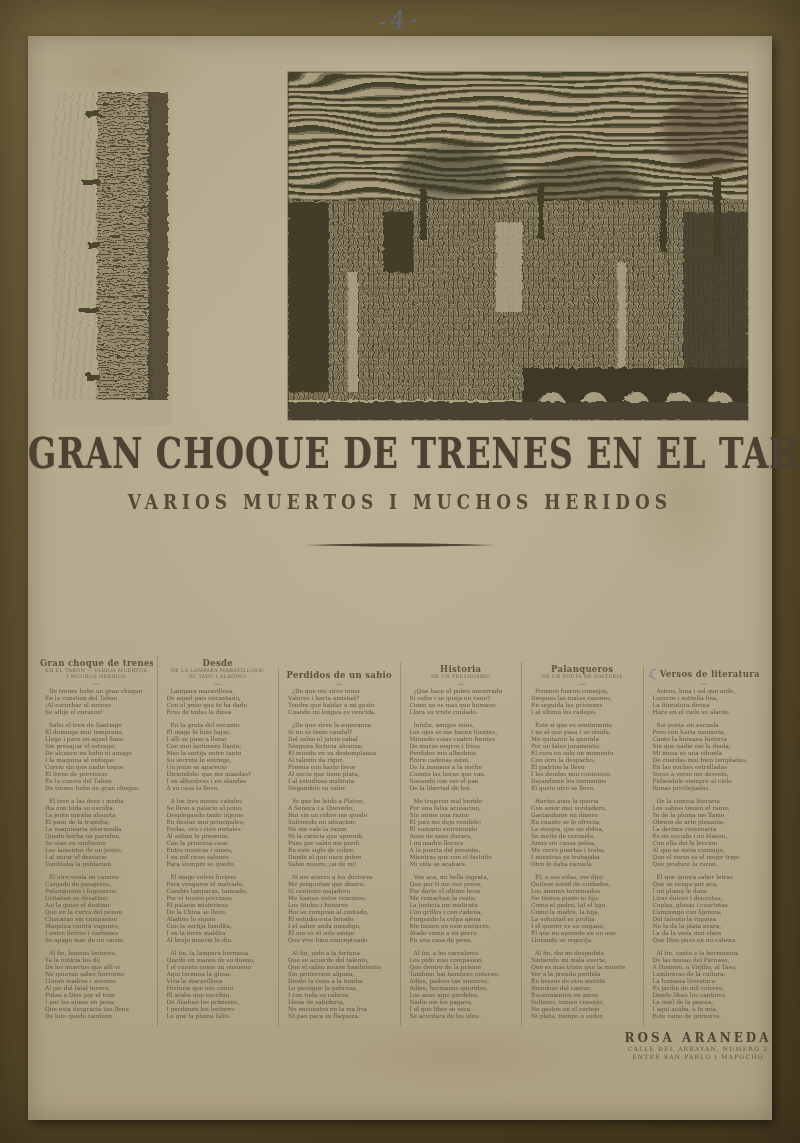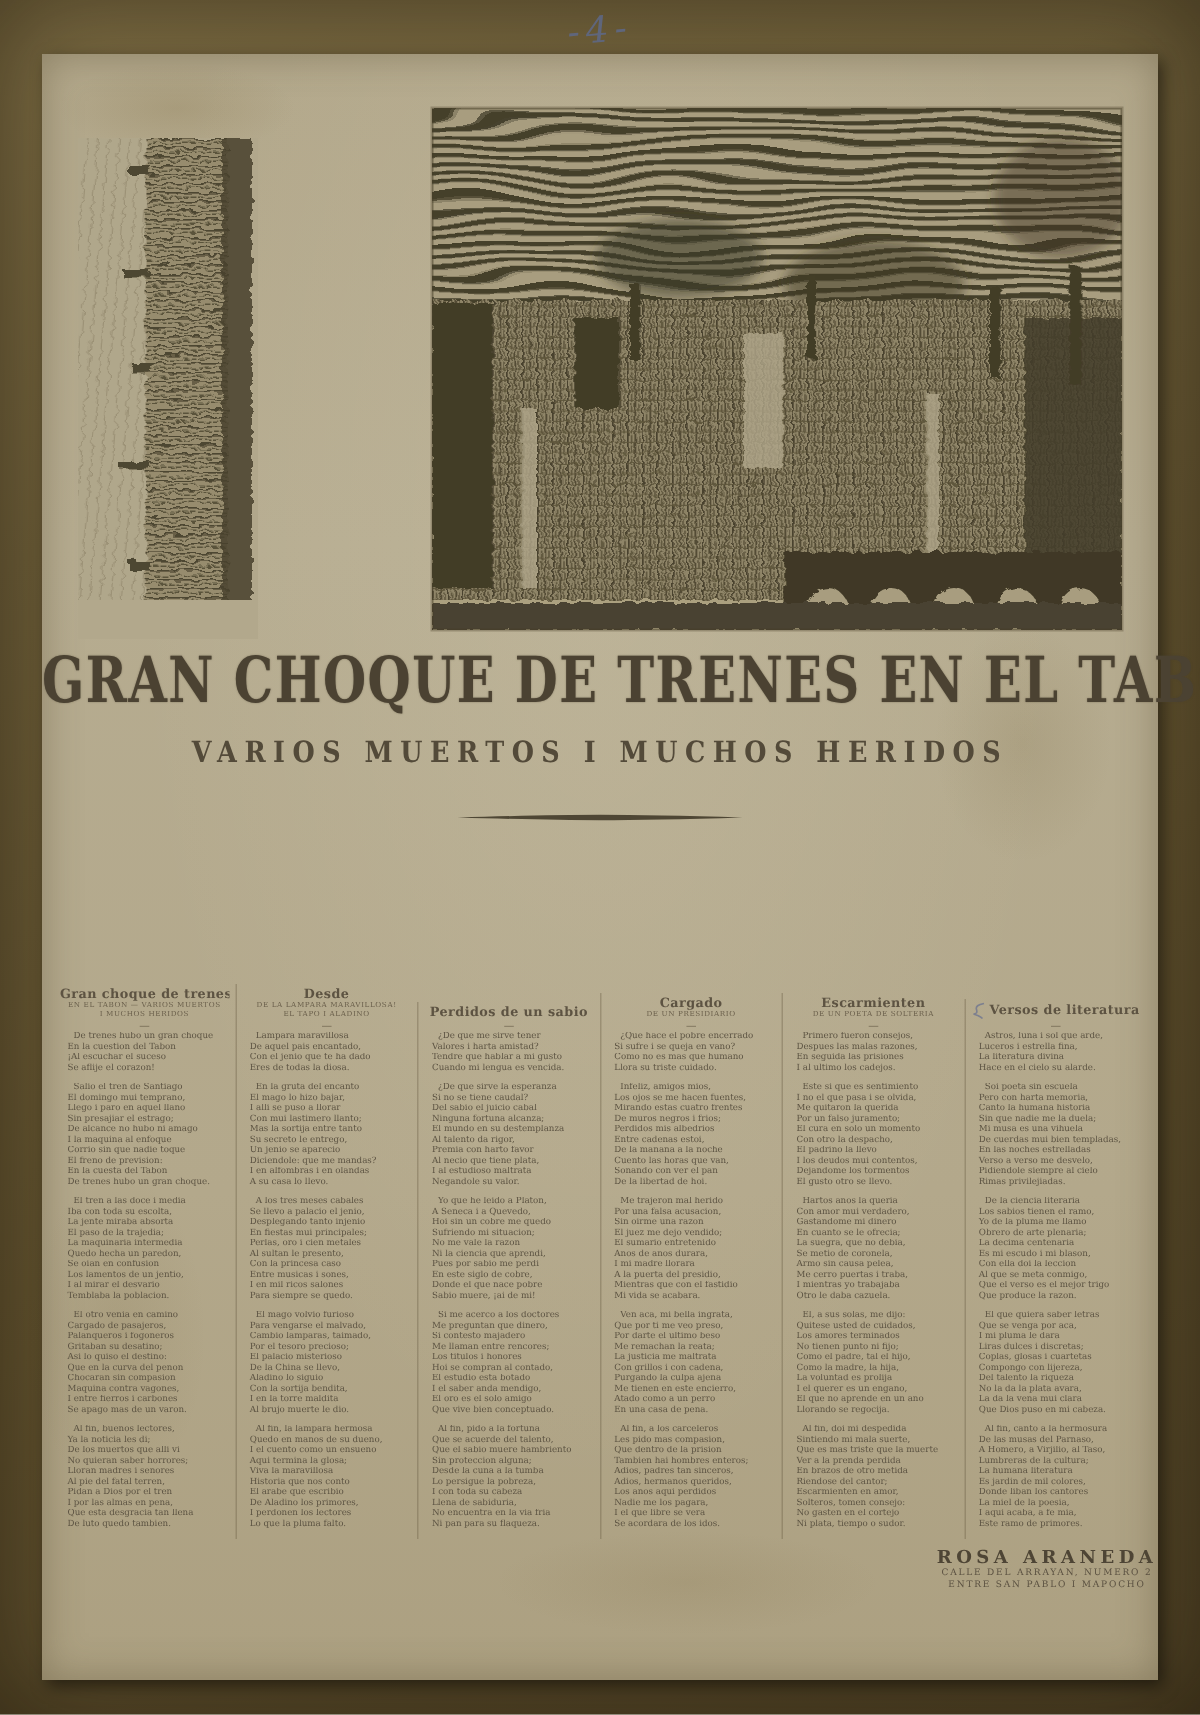--- a/index.html
+++ b/index.html
@@ -371,21 +371,21 @@
           <div class="vline">Sin proteccion alguna;</div>
           <div class="vline">Desde la cuna a la tumba</div>
           <div class="vline">Lo persigue la pobreza,</div>
           <div class="vline">I con toda su cabeza</div>
           <div class="vline">Llena de sabiduria,</div>
           <div class="vline">No encuentra en la via fria</div>
           <div class="vline">Ni pan para su flaqueza.</div>
         </div>
       </div>
       <div class="col">
-        <div class="col-title">Cargado</div>
+        <div class="col-title">Historia</div>
         <div class="col-subtitle">DE UN PRESIDIARIO</div>
         <div class="col-dash">—</div>
         <div class="stanza">
           <div class="vline">¿Que hace el pobre encerrado</div>
           <div class="vline">Si sufre i se queja en vano?</div>
           <div class="vline">Como no es mas que humano</div>
           <div class="vline">Llora su triste cuidado.</div>
         </div>
         <div class="stanza">
           <div class="vline">Infeliz, amigos mios,</div>
@@ -430,21 +430,21 @@
           <div class="vline">Tambien hai hombres enteros;</div>
           <div class="vline">Adios, padres tan sinceros,</div>
           <div class="vline">Adios, hermanos queridos,</div>
           <div class="vline">Los anos aqui perdidos</div>
           <div class="vline">Nadie me los pagara,</div>
           <div class="vline">I el que libre se vera</div>
           <div class="vline">Se acordara de los idos.</div>
         </div>
       </div>
       <div class="col">
-        <div class="col-title">Escarmienten</div>
+        <div class="col-title">Palanqueros</div>
         <div class="col-subtitle">DE UN POETA DE SOLTERIA</div>
         <div class="col-dash">—</div>
         <div class="stanza">
           <div class="vline">Primero fueron consejos,</div>
           <div class="vline">Despues las malas razones,</div>
           <div class="vline">En seguida las prisiones</div>
           <div class="vline">I al ultimo los cadejos.</div>
         </div>
         <div class="stanza">
           <div class="vline">Este si que es sentimiento</div>

